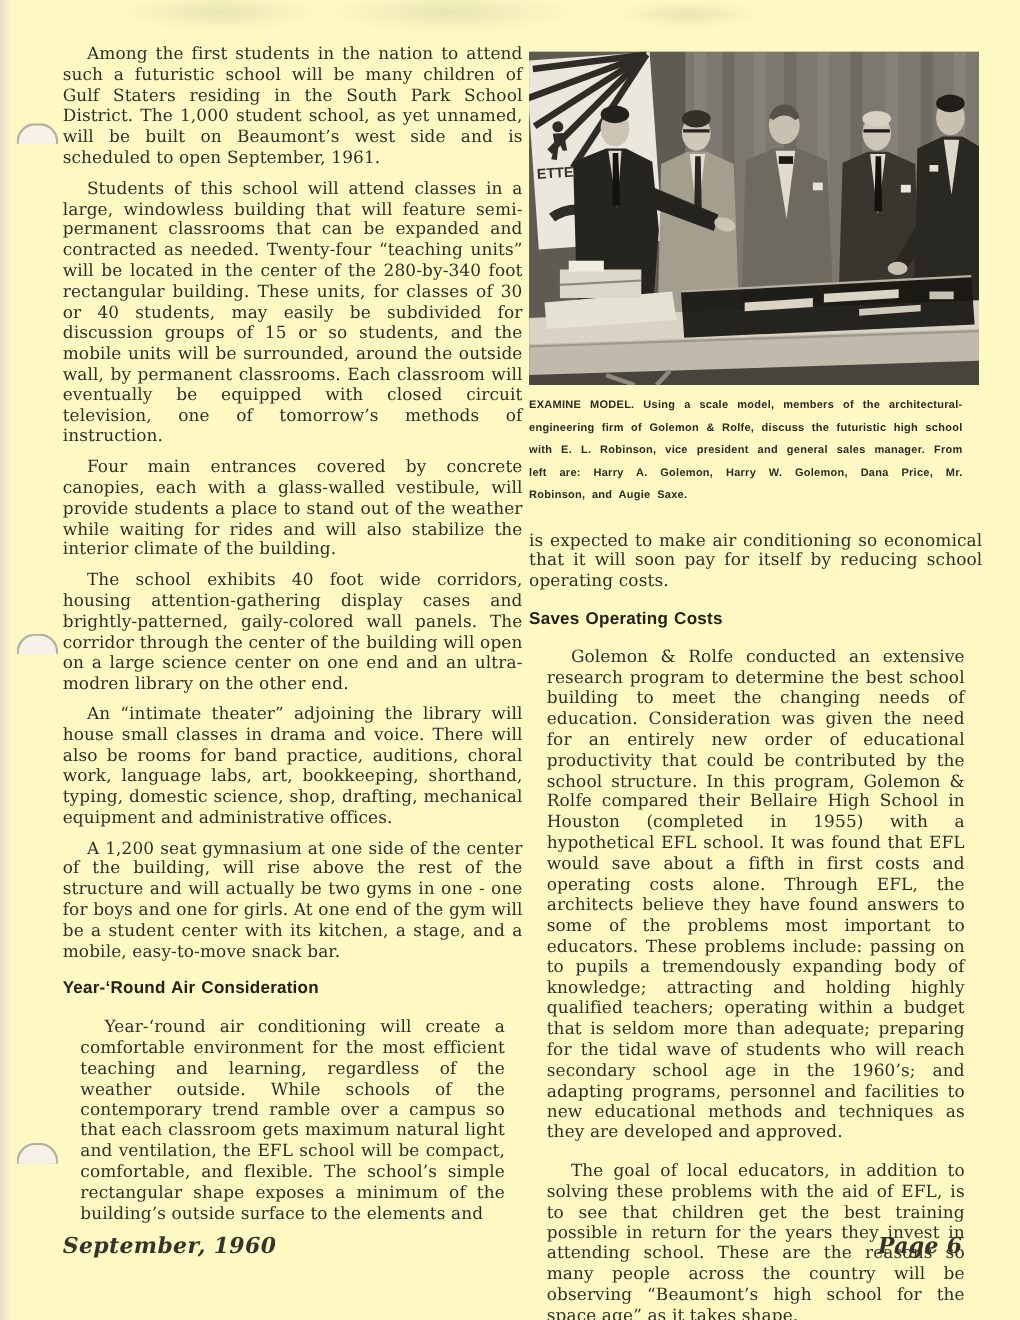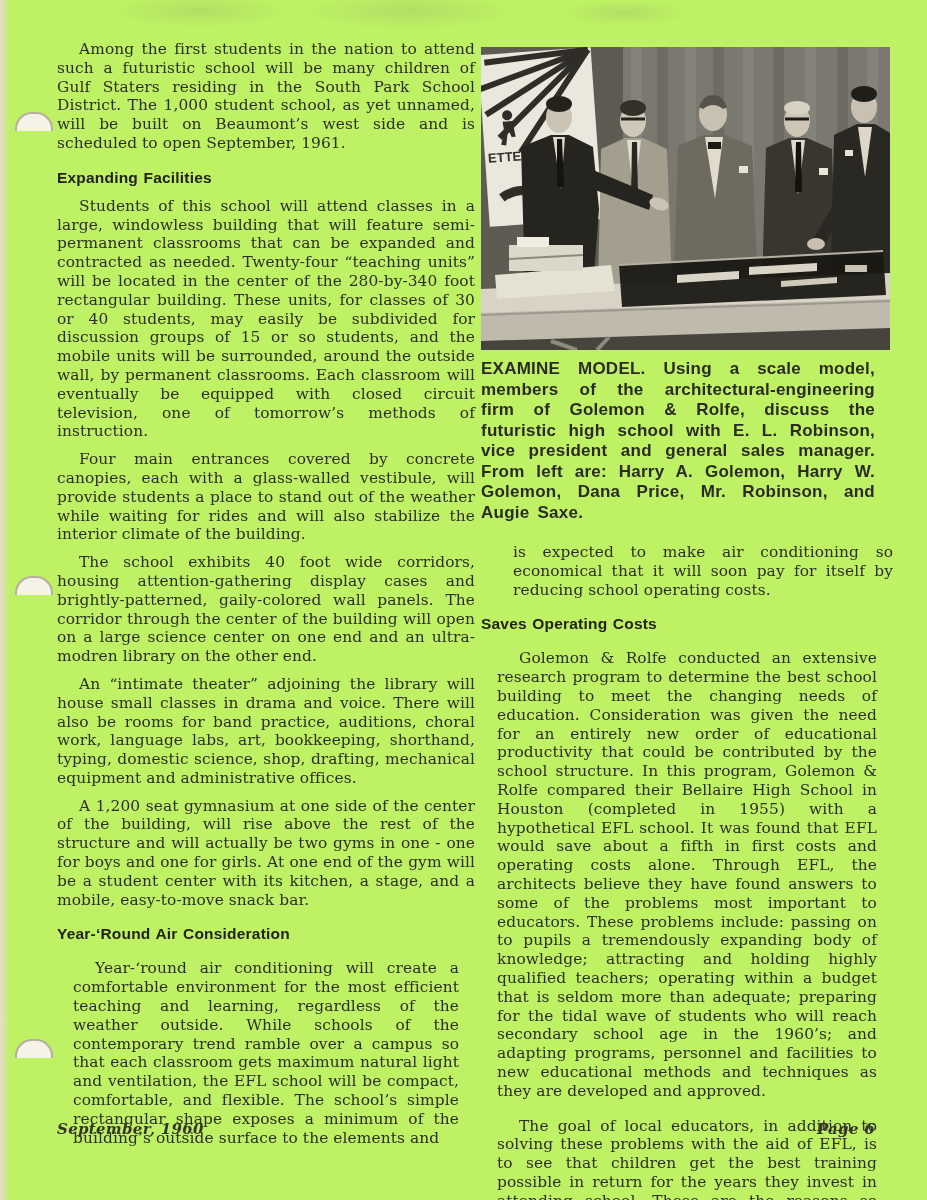--- a/index.html
+++ b/index.html
@@ -1,69 +1,68 @@
 <!DOCTYPE html>
 <html><head>
 <meta charset="utf-8">
 <style>
   html,body{margin:0;padding:0;background:#d8d4c8;}
   .page{
     position:relative;width:927px;height:1200px;margin:0 auto;
-    background:#bef264;overflow:hidden;
+    background:#fef9c3;overflow:hidden;
     font-family:"DejaVu Serif",serif;color:#2f2d28;
   }
   .page-edge{position:absolute;left:0;top:0;bottom:0;width:10px;
     background:linear-gradient(90deg,#e9dacf,rgba(233,218,207,0));}
   .smudge{position:absolute;border-radius:50%;
     background:radial-gradient(closest-side,rgba(110,108,100,.15),rgba(110,108,100,0));}
   .binding-arc{position:absolute;left:15px;width:34px;height:17px;
     border:2px solid rgba(118,106,88,.5);border-bottom:none;
     border-radius:17px 17px 0 0;background:#f6f2e7;}
   .arc1{top:112px}.arc2{top:576px}.arc3{top:1039px}
 
   .col-left{position:absolute;left:57px;top:40px;width:418px;}
   .col-right{position:absolute;left:481px;top:47px;width:412px;}
 
   p.body{font-size:15.4px;line-height:18.8px;text-align:justify;
     margin:0 0 9px;text-indent:22px;letter-spacing:.1px;}
   p.flush{margin:16px;}
-  p.noindent{text-indent:0;margin-left:32px;}
+  p.noindent{text-indent:0;}
   p.rc-first{margin-top:20px;margin-bottom:0;}
   h3.head{font-family:"Liberation Sans",sans-serif;font-weight:700;
     font-size:15.5px;letter-spacing:.2px;word-spacing:1px;
     margin:16px 0 10px;color:#232119;}
 
   .photo{display:block;width:409px;height:303px;background:#7b786f;}
   .caption{font-family:"Liberation Sans",sans-serif;font-weight:700;
-    font-size:17px;line-height:20.5px;text-align:justify;
+    font-size:10px;line-height:20.5px;text-align:justify;
     letter-spacing:.25px;word-spacing:3px;color:#2c2a25;
     margin:9px 0 0;width:394px;}
 
   .footer{position:absolute;left:57px;right:52px;top:1120px;
     display:flex;justify-content:space-between;
     font-family:"DejaVu Serif",serif;font-style:italic;font-weight:700;
-    font-size:15px;letter-spacing:.3px;color:#35332c;align-items:center;}
+    font-size:20px;letter-spacing:.3px;color:#35332c;align-items:center;}
 </style>
 </head>
 <body>
 
 <div class="page">
 
   <div class="page-edge"></div>
   <div class="smudge" style="left:110px;top:-6px;width:180px;height:34px;"></div>
   <div class="smudge" style="left:300px;top:-8px;width:220px;height:38px;"></div>
   <div class="smudge" style="left:560px;top:0px;width:130px;height:26px;"></div>
 
   <div class="binding-arc arc1"></div>
   <div class="binding-arc arc2"></div>
   <div class="binding-arc arc3"></div>
 
   <div class="col-left">
     <p class="body">Among the first students in the nation to attend such a futuristic school will be many children of Gulf Staters residing in the South Park School District.  The 1,000 student school, as yet unnamed, will be built on Beaumont’s west side and is scheduled to open September, 1961.</p>
-    <h3 class="head">Expanding Facilities</h3>
     <p class="body">Students of this school will attend classes in a large, windowless building that will feature semi-permanent classrooms that can be expanded and contracted as needed.  Twenty-four “teaching units” will be located in the center of the 280-by-340 foot rectangular building.  These units, for classes of 30 or 40 students, may easily be subdivided for discussion groups of 15 or so students, and the mobile units will be surrounded, around the outside wall, by permanent classrooms.  Each classroom will eventually be equipped with closed circuit television, one of tomorrow’s methods of instruction.</p>
     <p class="body">Four main entrances covered by concrete canopies, each with a glass-walled vestibule, will provide students a place to stand out of the weather while waiting for rides and will also stabilize the interior climate of the building.</p>
     <p class="body">The school exhibits 40 foot wide corridors, housing attention-gathering display cases and brightly-patterned, gaily-colored wall panels.  The corridor through the center of the building will open on a large science center on one end and an ultra-modren library on the other end.</p>
     <p class="body">An “intimate theater” adjoining the library will house small classes in drama and voice.  There will also be rooms for band practice, auditions, choral work, language labs, art, bookkeeping, shorthand, typing, domestic science, shop, drafting, mechanical equipment and administrative offices.</p>
     <p class="body">A 1,200 seat gymnasium at one side of the center of the building, will rise above the rest of the structure and will actually be two gyms in one - one for boys and one for girls.  At one end of the gym will be a student center with its kitchen, a stage, and a mobile, easy-to-move snack bar.</p>
     <h3 class="head">Year-‘Round Air Consideration</h3>
     <p class="body flush">Year-‘round air conditioning will create a comfortable environment for the most efficient teaching and learning, regardless of the weather outside.  While schools of the contemporary trend ramble over a campus so that each classroom gets maximum natural light and ventilation, the EFL school will be compact, comfortable, and flexible.  The school’s simple rectangular shape exposes a minimum of the building’s outside surface to the elements and</p>
   </div>
 
   <div class="col-right">

